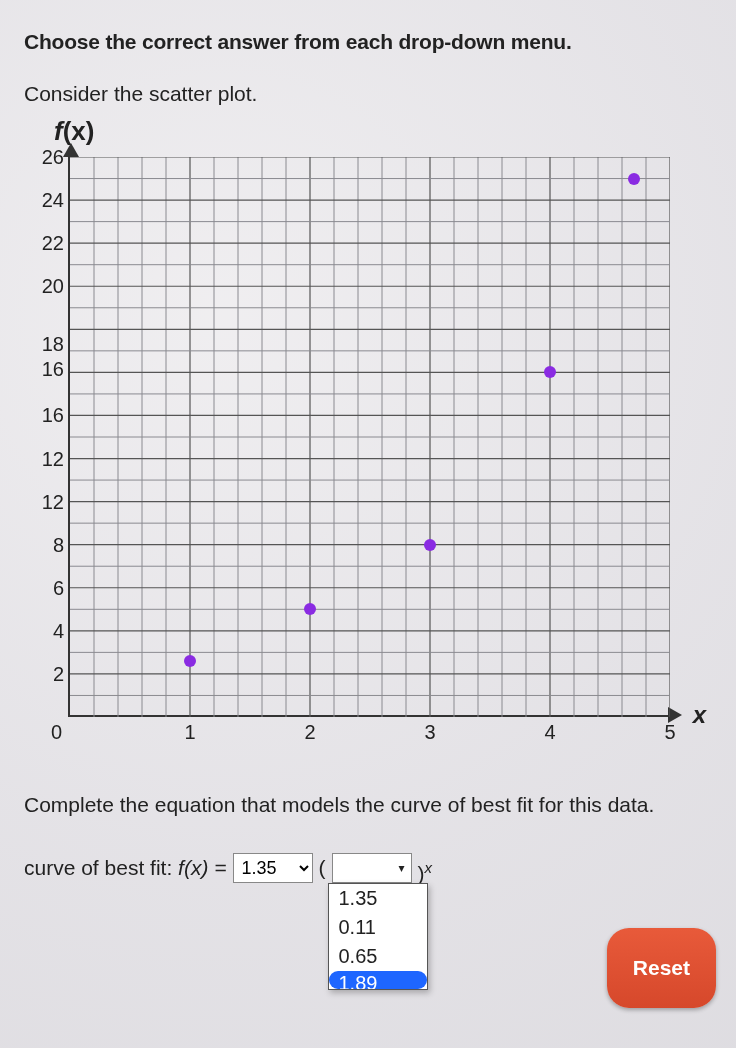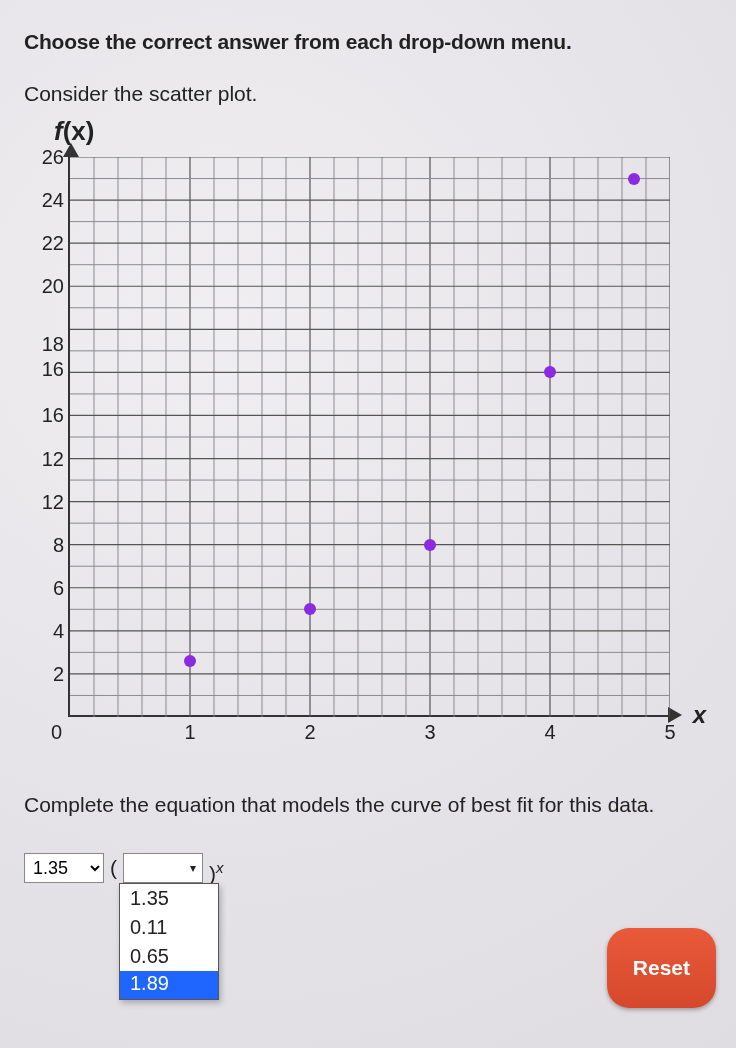--- a/index.html
+++ b/index.html
@@ -149,23 +149,24 @@
   }
   .dropdown .opt {
     padding: 3px 10px;
     white-space: nowrap;
   }
   .dropdown .opt.sel {
     background: #1e66ff;
     color: #fff;
   }
   .dropdown .opt.cut {
-    height: 28px;
+    height: 18px;
     overflow: hidden;
     line-height: 18px;
+    border-radius: 9px;
   }
   .exponent {
     line-height: 30px;
   }
   .exponent .close-paren { font-size: 21px; }
   .exponent sup { font-style: italic; font-size: 15px; vertical-align: super; }
   
   .reset {
     position: absolute;
     right: 20px;
@@ -272,20 +273,23 @@
       <div class="pt" style="left: 240px; top: 452.308px;"></div>
       <div class="pt" style="left: 360px; top: 387.692px;"></div>
       <div class="pt" style="left: 480px; top: 215.385px;"></div>
       <div class="pt" style="left: 564px; top: 21.5385px;"></div>
     </div>
 </div>
 
 <div class="below-chart">Complete the equation that models the curve of best fit for this data.</div>
 
 <div class="eqrow">
+  <span class="label">
+    <span>curve of best fit: </span><span class="fx">f(x) = </span>
+  </span>
   <select class="inline sel1">
     <option>1.35</option>
   </select>
   <span class="label"> (</span>
   <div class="sel2-wrap">
     <div class="sel2-btn">
       <span class="caret">▾</span>
     </div>
     <div class="dropdown" id="dropdown2">
         <div class="opt">1.35</div>

